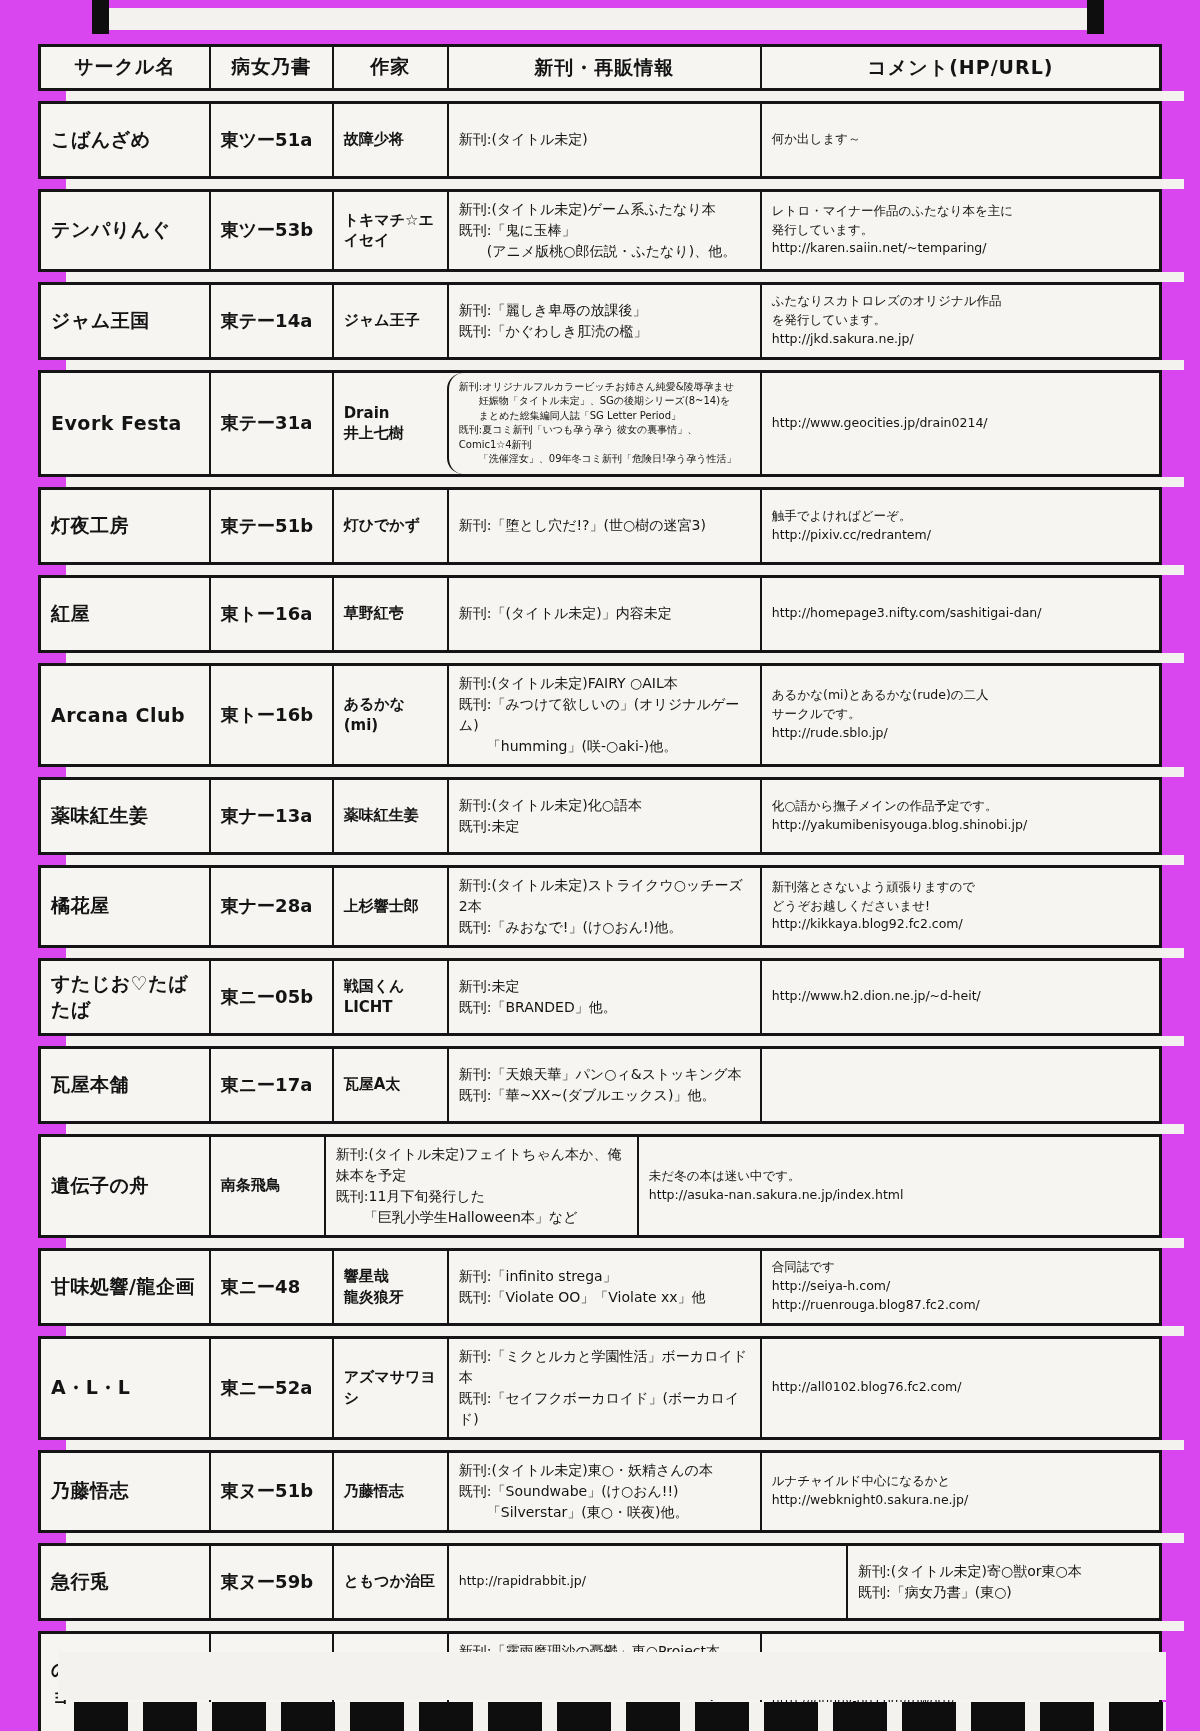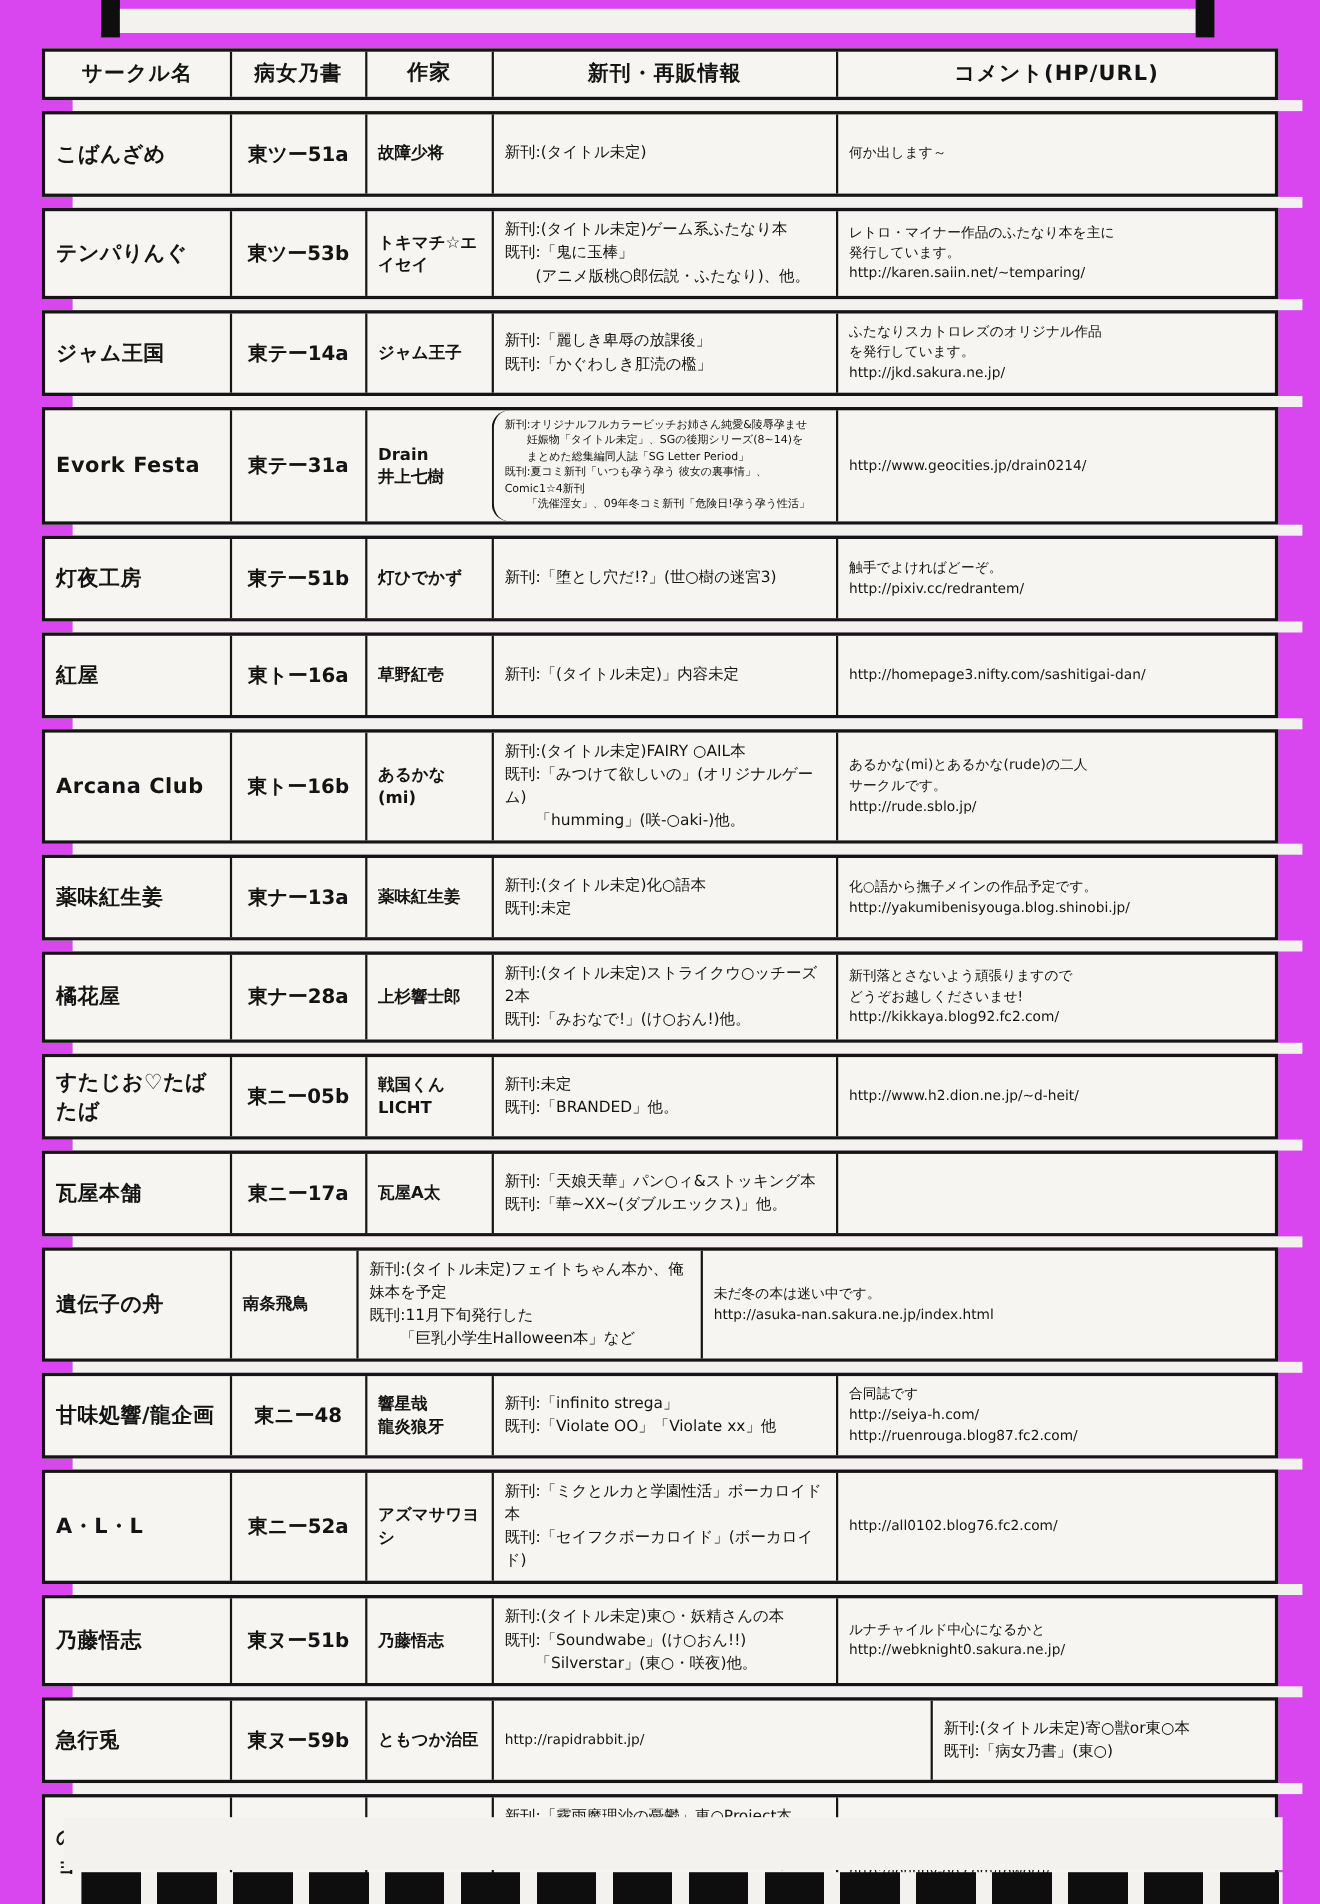--- a/index.html
+++ b/index.html
@@ -27,21 +27,21 @@
   .row.body{min-height:72px;}
   .cell{
     display:flex;flex-direction:column;justify-content:center;
     padding:7px 10px;
     white-space:pre-line;
     box-sizing:border-box;
     overflow:hidden;
   }
   .cell + .cell{border-left:2.5px solid #151515;}
   .c-circle{width:15%;font-weight:bold;font-size:19px;letter-spacing:.5px;}
-  .c-space {width:11%;font-weight:bold;font-size:18px;text-align:center;}
+  .c-space {width:11%;font-weight:bold;font-size:18px;}
   .c-artist{width:10.3%;font-weight:bold;font-size:15px;line-height:1.35;}
   .c-info  {width:28%;font-size:14px;line-height:1.5;}
   .c-info.small{font-size:10px;line-height:1.45;border-radius:16px;}
   .c-comment{flex:1;font-size:12.5px;line-height:1.5;}
   .header .cell{
     justify-content:center;align-items:center;text-align:center;
     font-weight:bold;font-size:19px;letter-spacing:1px;padding:6px 4px;
   }
   .gap{
     height:10px;background:#f3f2ee;

